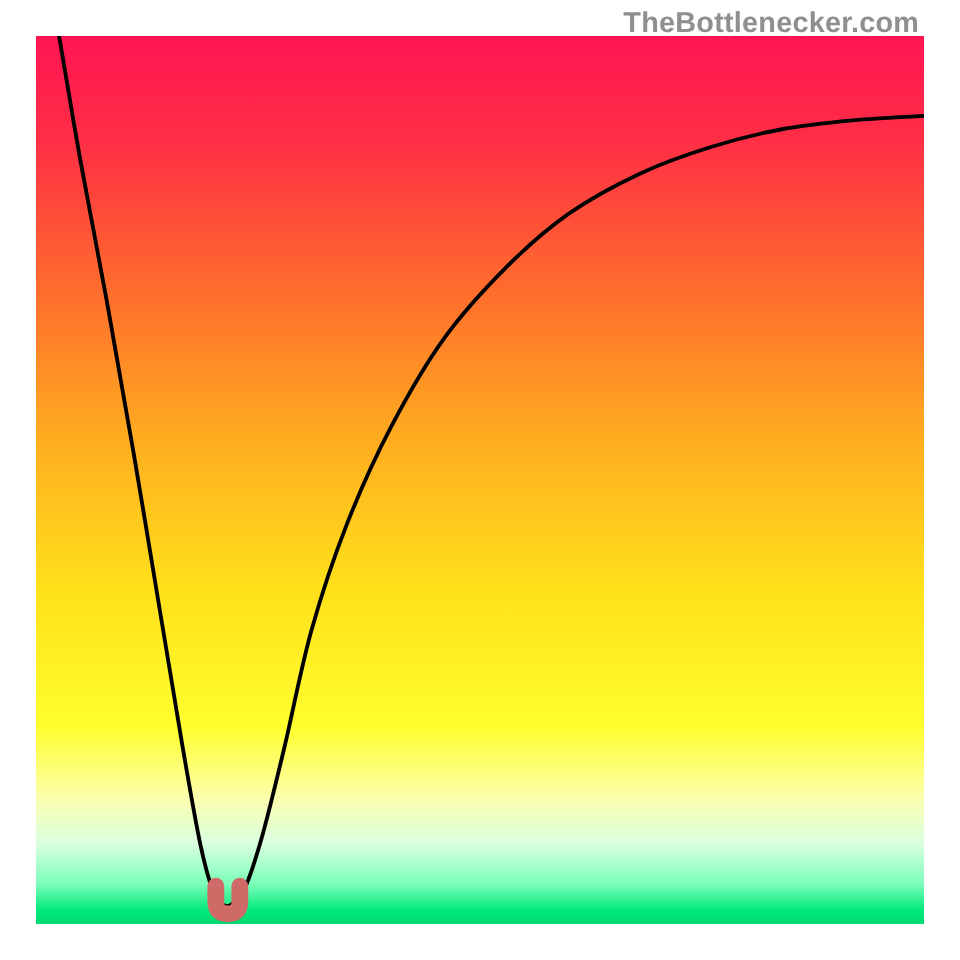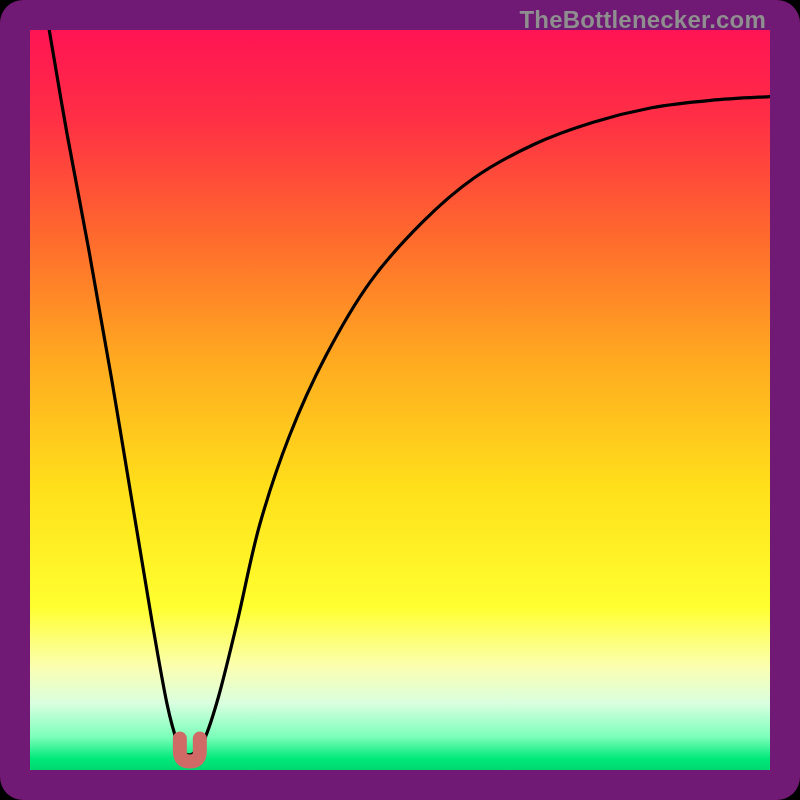--- a/index.html
+++ b/index.html
@@ -9,22 +9,21 @@
     height: 800px;
     background: #000;
     overflow: hidden;
   }
   .frame {
     position: absolute;
     left: 0;
     top: 0;
     width: 800px;
     height: 800px;
-    background: #701a75;
-    border-radius: 23px;
+    background: #ffffff;
   }
   .plot-area {
     position: absolute;
     left: 30px;
     top: 30px;
     width: 740px;
     height: 740px;
     overflow: hidden;
   }
   .gradient {

